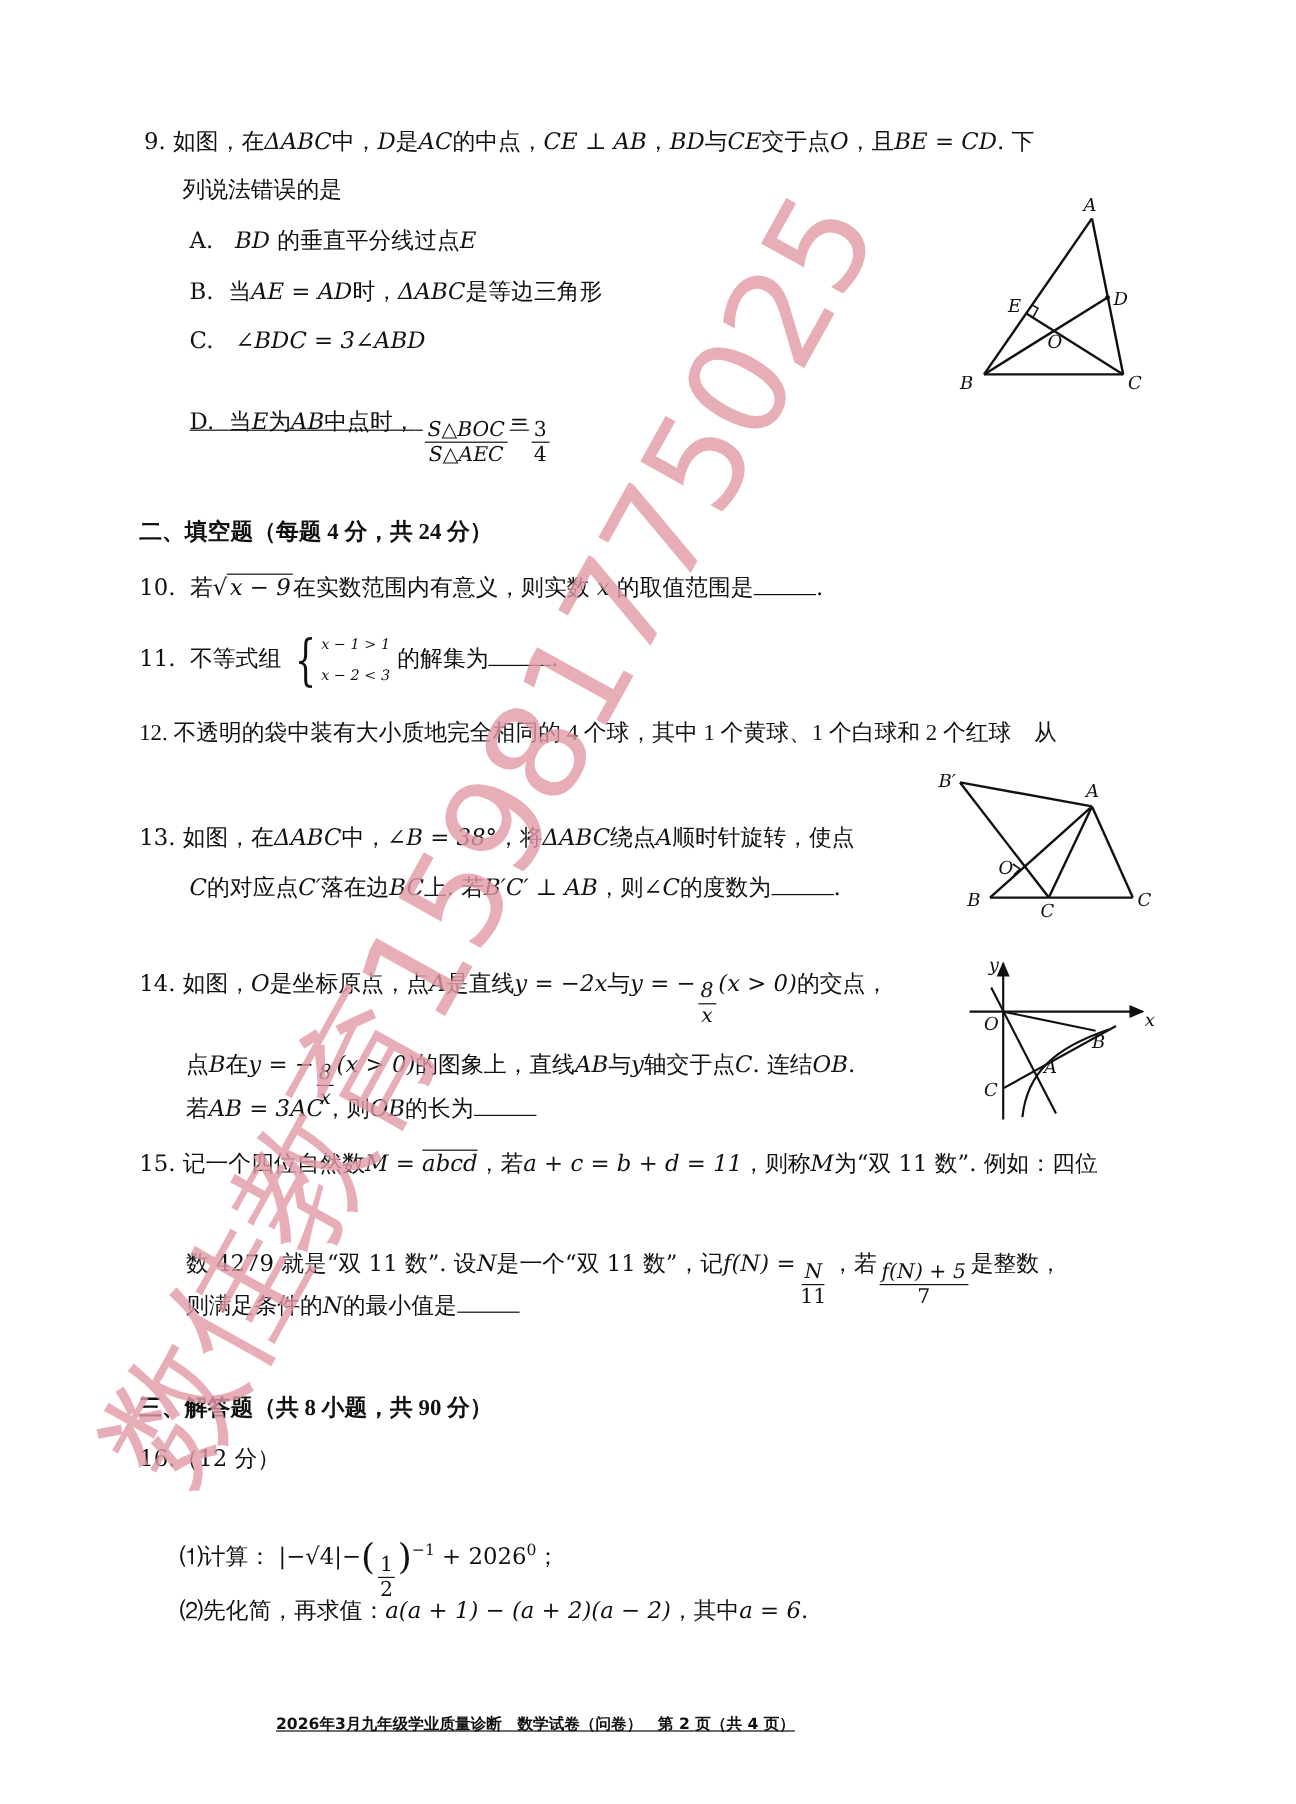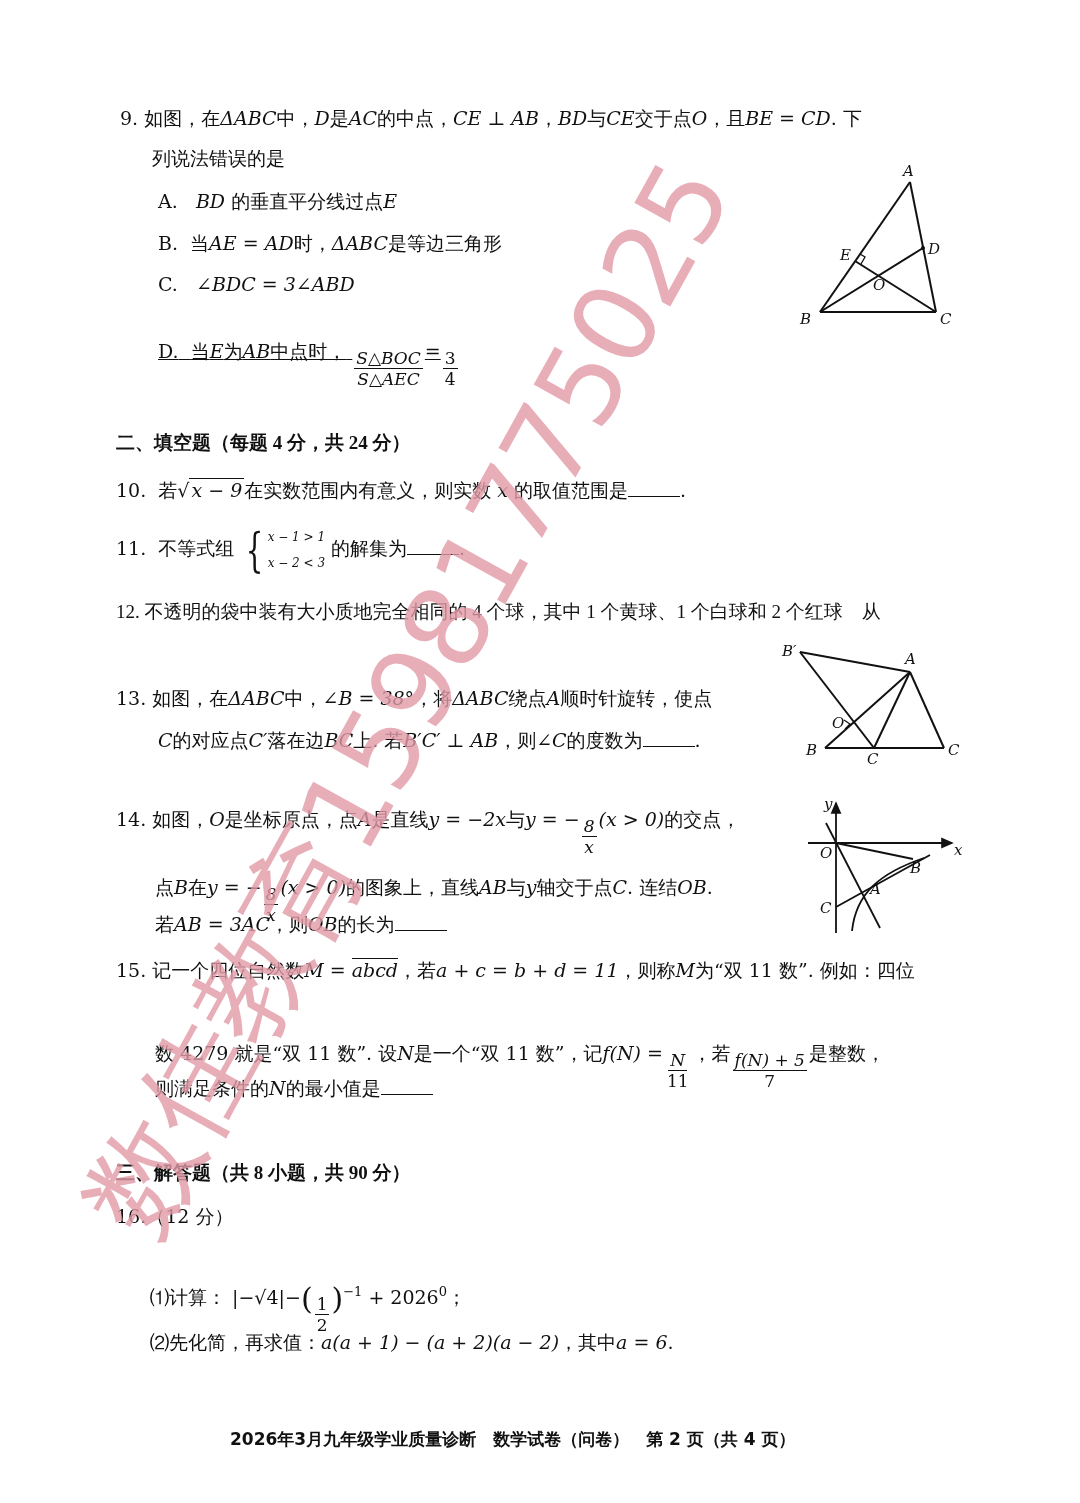--- a/index.html
+++ b/index.html
@@ -16,21 +16,21 @@
   .frac .den{padding:0 2px;}
   .sys{display:inline-flex;align-items:center;vertical-align:middle;}
   .brace{font-size:46px;line-height:46px;font-weight:100;transform:scaleX(0.6);margin-right:-2px;}
   .sys .rows{display:flex;flex-direction:column;font-size:12px;line-height:26px;}
   .sqrt{border-top:1.4px solid #111;padding:0 2px;}
   .over{border-top:1.4px solid #111;}
   .big{font-size:30px;vertical-align:middle;font-weight:lighter;}
   .watermark{position:absolute;color:#e29aa7;opacity:0.8;font-family:"DejaVu Sans","Liberation Sans",sans-serif;
              font-size:112px;font-weight:normal;white-space:nowrap;transform-origin:left center;pointer-events:none;letter-spacing:-2px;}
   svg text{font-family:"DejaVu Serif","Liberation Serif",serif;font-style:italic;font-size:15px;fill:#111;}
-  .footer{font-family:"DejaVu Sans","Liberation Sans",sans-serif;font-size:17px;font-weight:bold;}
+  .footer{font-family:"DejaVu Sans","Liberation Sans",sans-serif;font-size:13px;font-weight:bold;text-decoration:underline;}
 </style>
 </head>
 <body>
 
 <div class="page">
 
   <div class="abs t" style="left:120px;top:106px;">
     <span>9.</span>
     <span>如图，在</span><span class="i">ΔABC</span><span>中，</span><span class="i">D</span><span>是</span><span class="i">AC</span><span>的中点，</span><span class="i">CE ⊥ AB</span><span>，</span><span class="i">BD</span><span>与</span><span class="i">CE</span><span>交于点</span><span class="i">O</span><span>，且</span><span class="i">BE = CD</span><span>. 下</span>
   </div>

